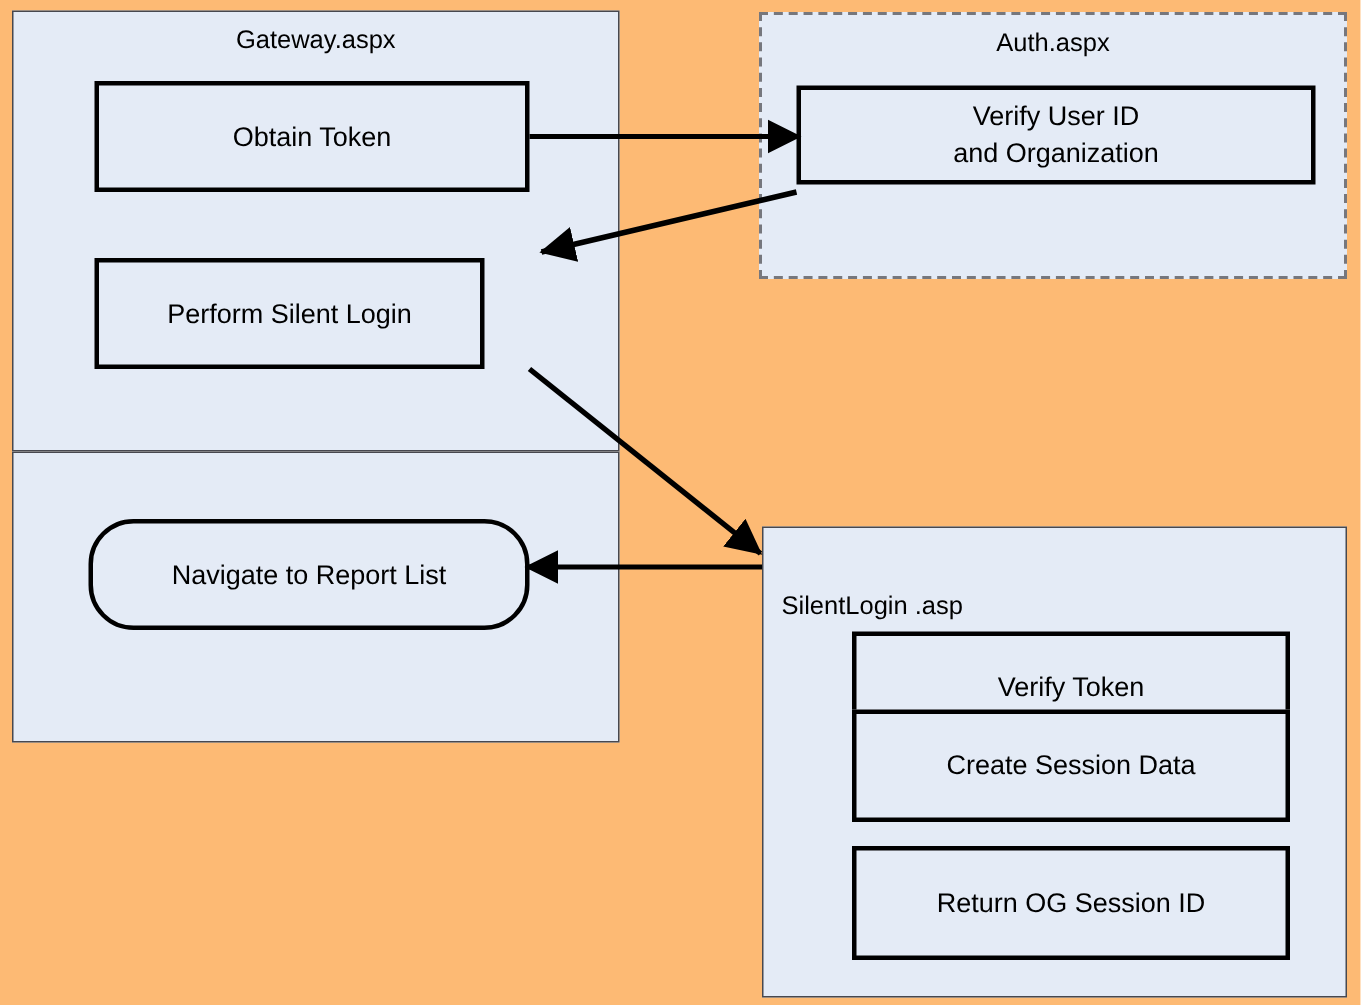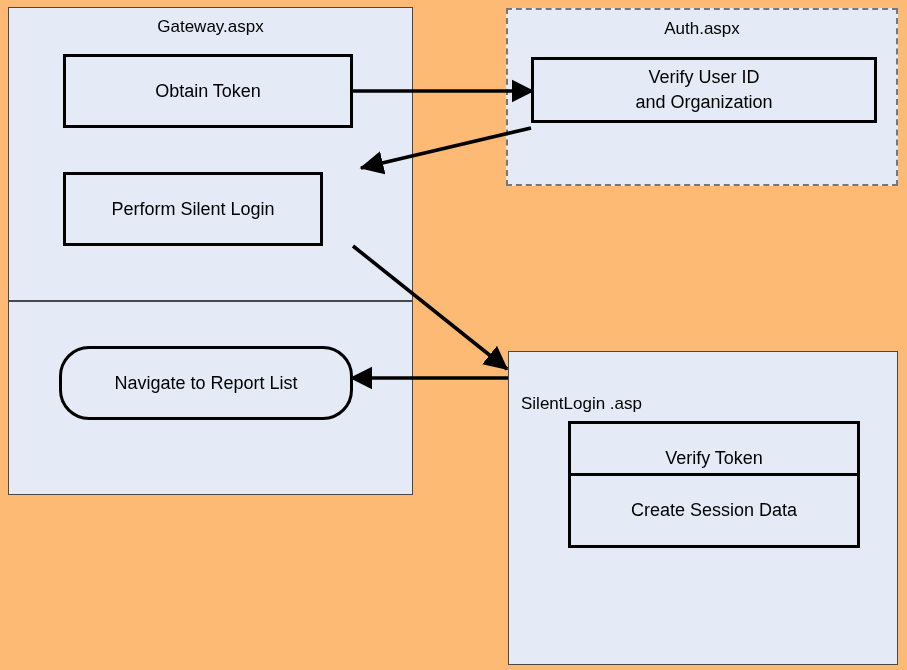--- a/index.html
+++ b/index.html
@@ -110,20 +110,23 @@
   </div>
 
   <div class="node" style="left:568px; top:384px; width:292px; height:75px;margin-top:37px;">
     <span class="node-label">Verify Token</span>
   </div>
 
   <div class="node" style="left:568px; top:473px; width:292px; height:75px;">
     <span class="node-label">Create Session Data</span>
   </div>
 
+  <div class="node" style="left:568px; top:564px; width:292px; height:76px;">
+    <span class="node-label">Return OG Session ID</span>
+  </div>
 
   <svg id="arrow-layer" viewBox="0 0 907 670">
     <defs>
       <marker id="arrowhead" markerWidth="7" markerHeight="7" refX="6.2" refY="3.5" orient="auto" markerUnits="strokeWidth">
         <path d="M0,0.2 L6.6,3.5 L0,6.8 z" fill="#000000"></path>
       </marker>
     </defs>
 
     <line x1="353" y1="91" x2="533" y2="91" stroke="#000000" stroke-width="3.4" marker-end="url(#arrowhead)"></line>
 

